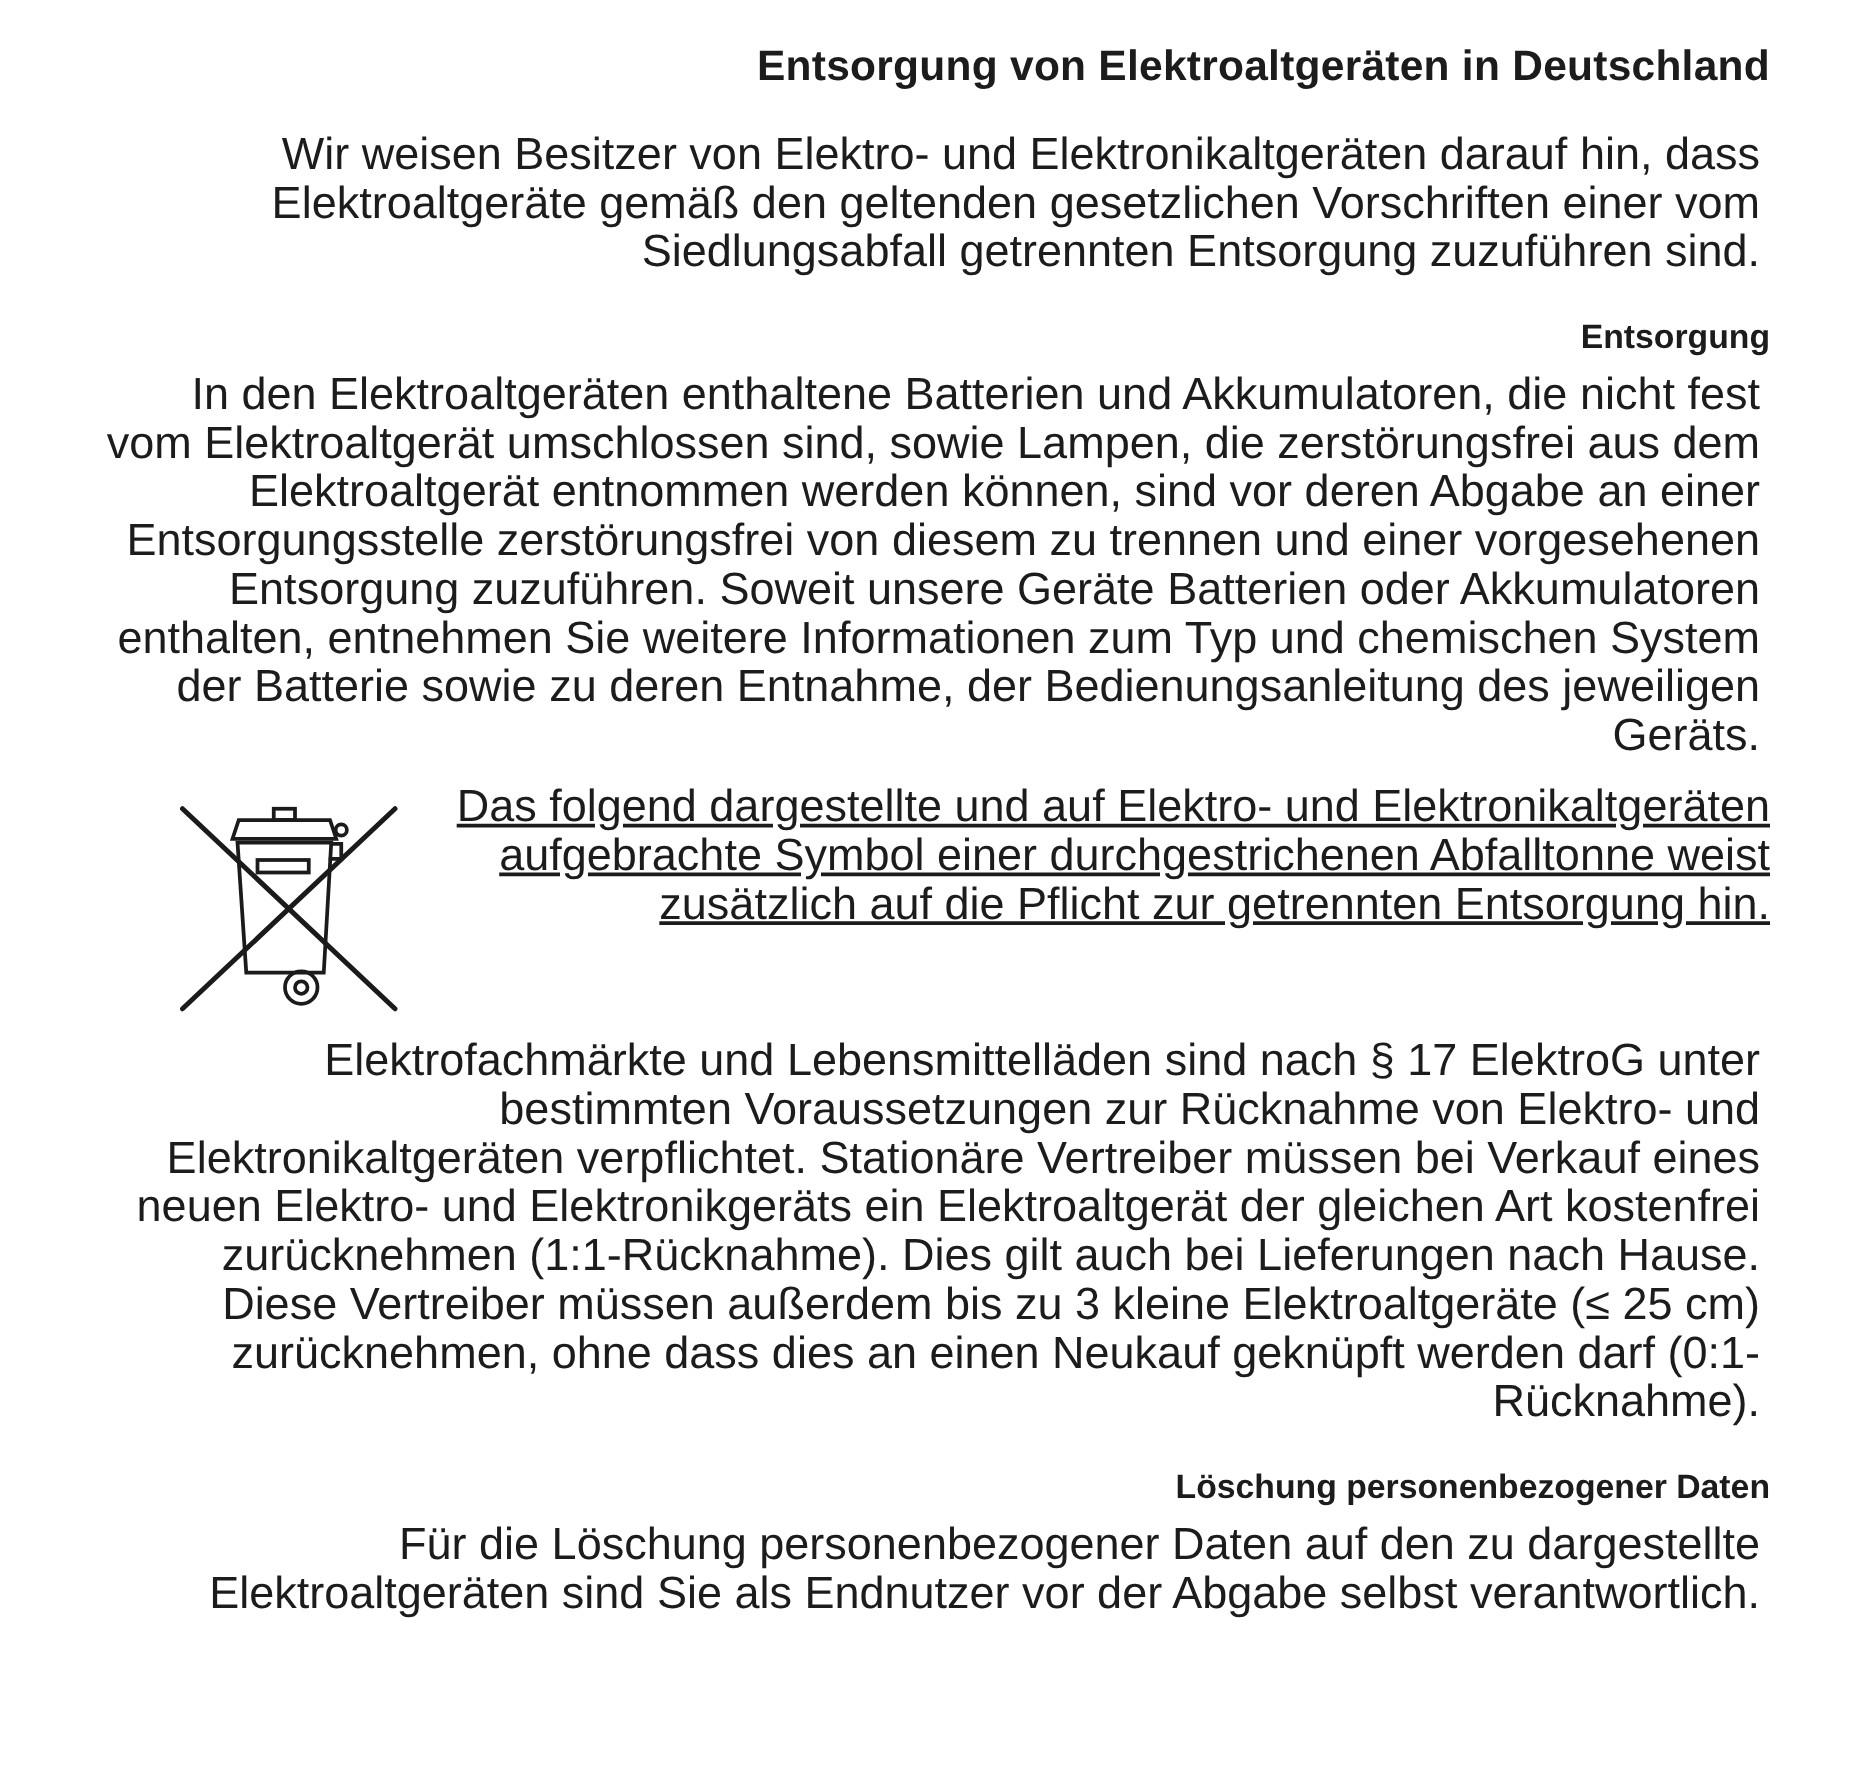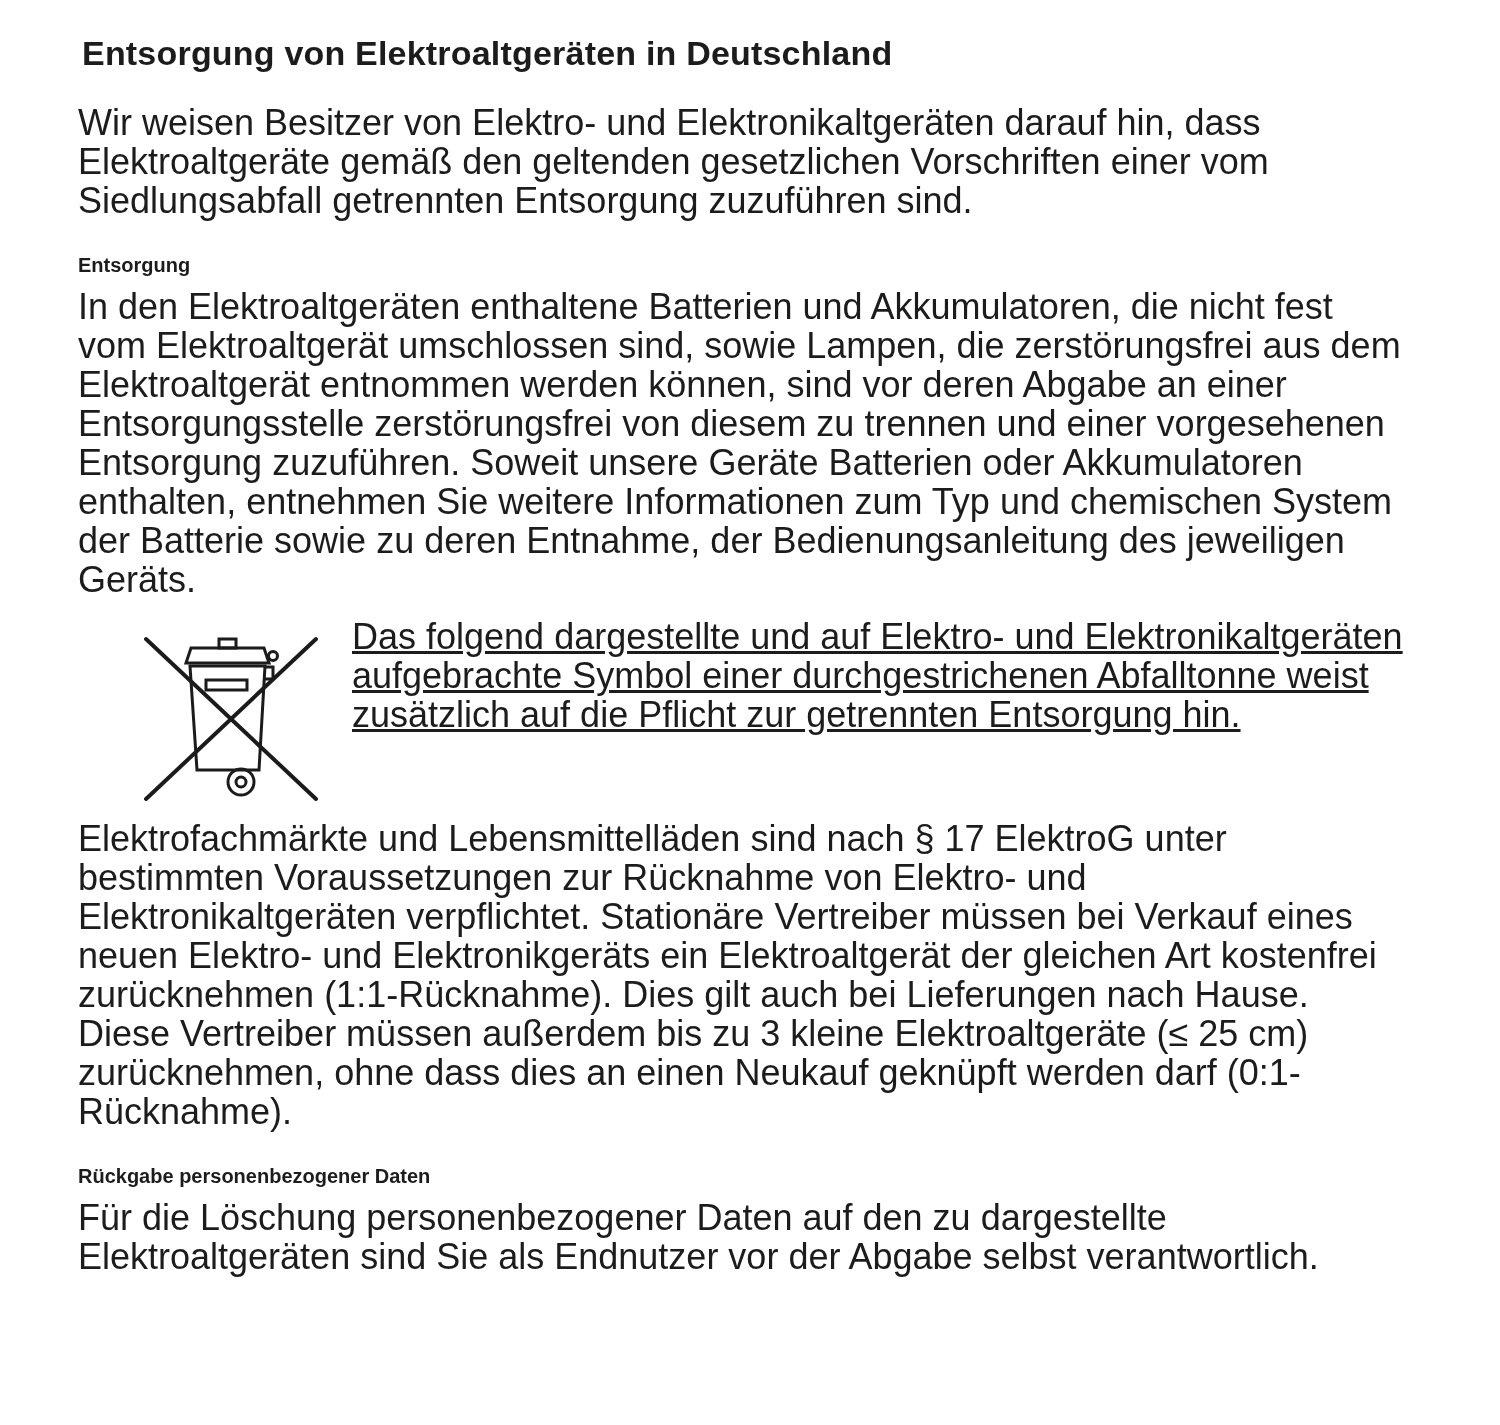--- a/index.html
+++ b/index.html
@@ -8,40 +8,41 @@
       background: #ffffff;
       font-family: "Liberation Sans", sans-serif;
       color: #1c1c1c;
     }
     .page {
       width: 1500px;
       min-height: 1425px;
       box-sizing: border-box;
       padding: 34px 84px 30px 78px;
       background: #ffffff;
+      text-align: right;
     }
     .title {
       font-size: 34px;
       font-weight: bold;
       margin: 0 0 30px 4px;
       letter-spacing: 0.2px;
     }
     .subtitle {
       font-size: 27px;
       font-weight: bold;
       margin: 0 0 38px 0;
     }
     p.body-text {
       font-size: 36px;
       line-height: 39px;
       margin: 0 0 26px 0;
       max-width: 1330px;
     }
     h3.section-heading {
-      font-size: 20px;
+      font-size: 27px;
       font-weight: bold;
       margin: 34px 0 10px 0;
     }
     .symbol-row {
       display: flex;
       align-items: flex-start;
       margin: 10px 0 6px 0;
     }
     .symbol-box {
       flex: 0 0 auto;
@@ -93,16 +94,16 @@
           <line x1="4" y1="22" x2="174" y2="182"></line>
           <line x1="174" y1="22" x2="4" y2="182"></line>
         </g>
       </svg>
     </div>
     <p class="body-text symbol-caption">Das folgend dargestellte und auf Elektro- und Elektronikaltgeräten aufgebrachte Symbol einer durchgestrichenen Abfalltonne weist zusätzlich auf die Pflicht zur getrennten Entsorgung hin.</p>
   </div>
 
   <p class="body-text tight-bottom">Elektrofachmärkte und Lebensmittelläden sind nach § 17 ElektroG unter bestimmten Voraussetzungen zur Rücknahme von Elektro- und Elektronikaltgeräten verpflichtet. Stationäre Vertreiber müssen bei Verkauf eines neuen Elektro- und Elektronikgeräts ein Elektroaltgerät der gleichen Art kostenfrei zurücknehmen (1:1-Rücknahme). Dies gilt auch bei Lieferungen nach Hause. Diese Vertreiber müssen außerdem bis zu 3 kleine Elektroaltgeräte (≤ 25 cm) zurücknehmen, ohne dass dies an einen Neukauf geknüpft werden darf (0:1-Rücknahme).</p>
 
-  <h3 class="section-heading">Rückgabe personenbezogener Daten</h3>
+  <h3 class="section-heading">Löschung personenbezogener Daten</h3>
   <p class="body-text">Für die Löschung personenbezogener Daten auf den zu dargestellte Elektroaltgeräten sind Sie als Endnutzer vor der Abgabe selbst verantwortlich.</p>
 
 </div>
 
 </body></html>

